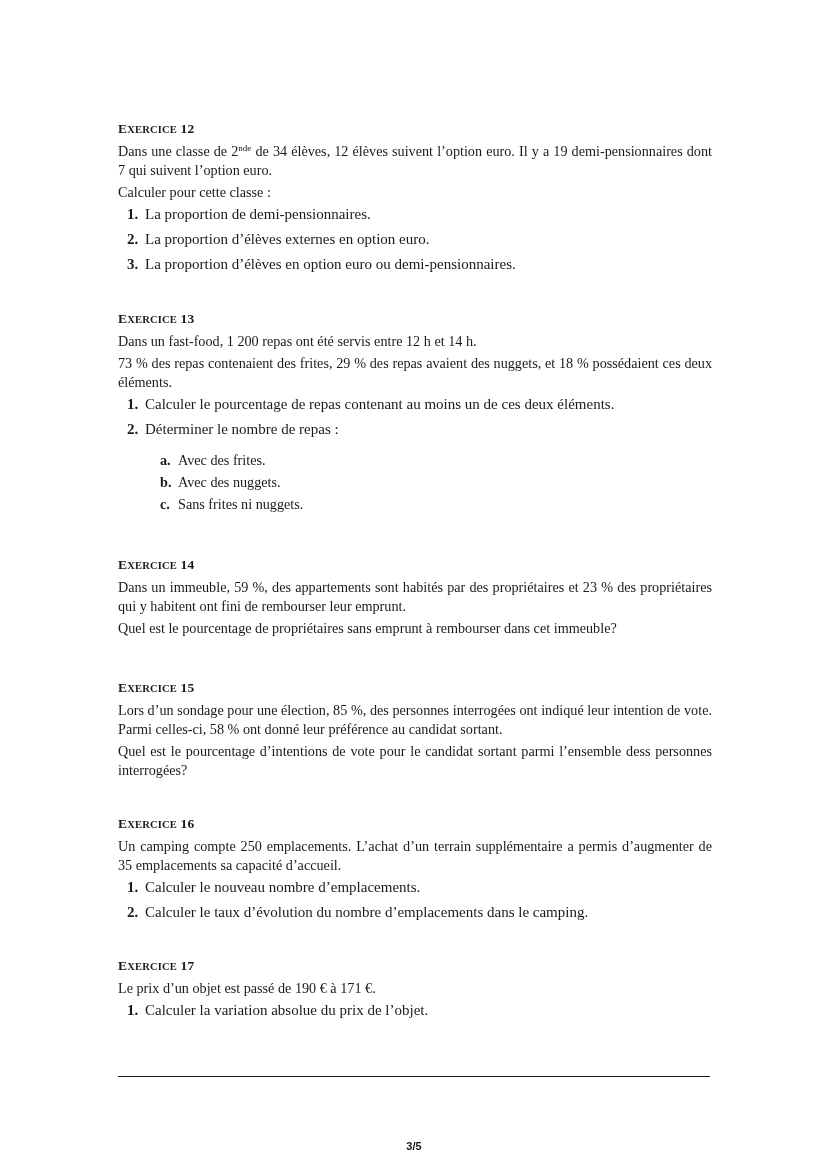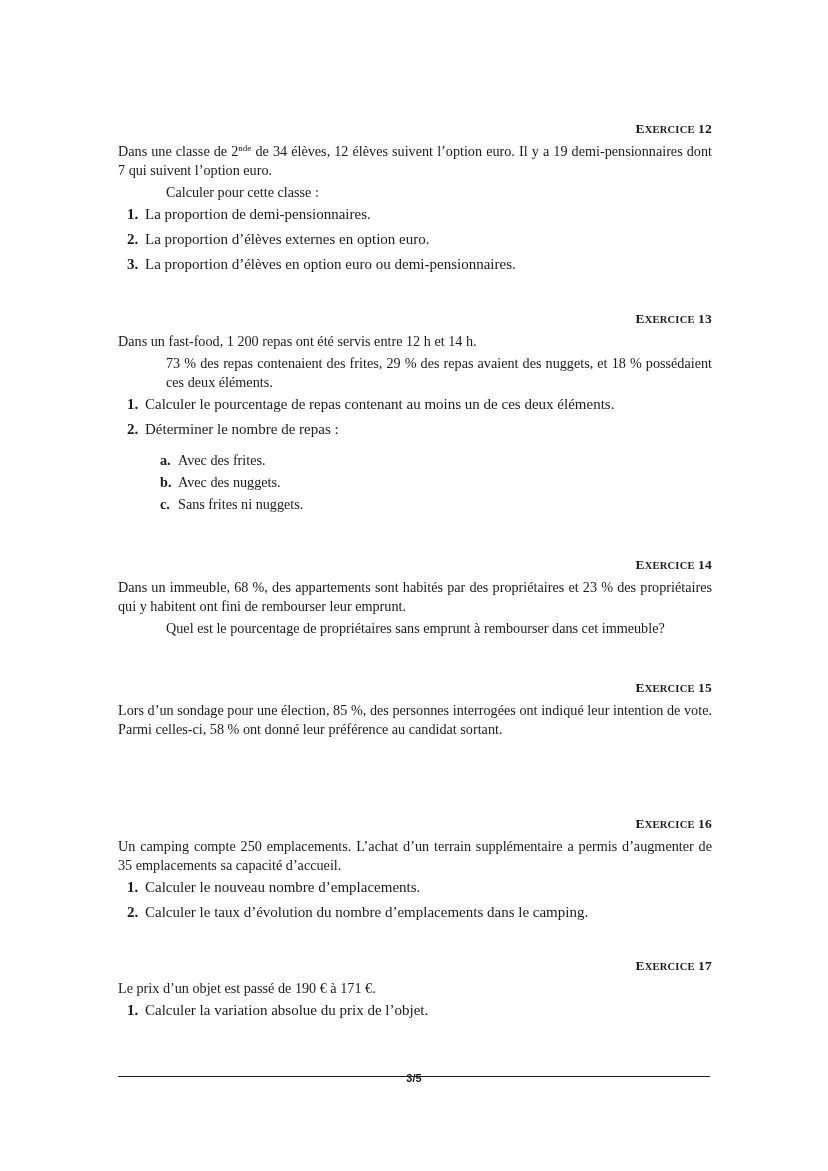--- a/index.html
+++ b/index.html
@@ -1,32 +1,32 @@
 <!DOCTYPE html>
 <html><head>
   <meta charset="utf-8">
   <style>
     html, body { margin: 0; padding: 0; background: #ffffff; }
     body { width: 828px; height: 1171px; position: relative; overflow: hidden;
            font-family: "Liberation Serif", "DejaVu Serif", serif; color: #1a1a1a; }
     .page { position: absolute; left: 0; top: 0; width: 828px; height: 1171px; }
     .ex { position: absolute; left: 118px; width: 594px; }
-    .ex-title { font-weight: bold; font-size: 13px; letter-spacing: 0.2px; height: 20px; line-height: 20px; text-align: right; }
+    .ex-title { font-weight: bold; font-size: 13px; letter-spacing: 0.2px; height: 20px; line-height: 20px; }
     .ex-title .cap { font-size: 13.5px; }
     .ex-title .sc { font-size: 10.5px; }
     .line { font-size: 14.2px; line-height: 19px; white-space: nowrap; }
     .para { font-size: 14.2px; line-height: 19px; text-align: justify; text-align-last: left; }
-    .gap-s { margin-top: 3px; margin-left: 48px; }
+    .gap-s { margin-top: 3px; }
     .item { font-size: 15px; line-height: 19px; padding-left: 9px; margin-top: 6px; white-space: nowrap; }
     .item .num { font-weight: bold; display: inline-block; width: 18px; }
     .sub { font-size: 14.2px; line-height: 19px; padding-left: 42px; margin-top: 3px; white-space: nowrap; }
     .sub .letter { font-weight: bold; display: inline-block; width: 18px; }
     sup { font-size: 9px; vertical-align: 5px; line-height: 0; }
     .footer-rule { position: absolute; left: 118px; width: 592px; top: 1076px; height: 0; border-top: 1.6px solid #1a1a1a; }
-    .page-num { position: absolute; left: 118px; width: 592px; top: 1072px; text-align: center;
+    .page-num { position: absolute; left: 118px; width: 592px; top: 1140px; text-align: center;
                 font-family: "Liberation Sans", "DejaVu Sans", sans-serif; font-weight: bold; font-size: 11px; }
   </style>
 </head>
 <body>
 
 <div class="page">
 
   <section class="ex" style="top:119px;">
     <div class="ex-title"><span class="cap">E</span><span class="sc">XERCICE</span> <span class="cap">12</span></div>
     <div class="para" style="margin-top:3px;"><span>Dans une classe de 2</span><sup>nde</sup><span> de 34 élèves, 12 élèves suivent l’option euro. Il y a 19 demi-pensionnaires dont 7 qui suivent l’option euro.</span></div>
@@ -42,27 +42,28 @@
     <div class="para gap-s">73  % des repas contenaient des frites, 29  % des repas avaient des nuggets, et 18  % possédaient ces deux éléments.</div>
     <div class="item" style="margin-top:3px;font-family:Liberation Serif, serif;"><span class="num">1.</span><span>Calculer le pourcentage de repas contenant au moins un de ces deux éléments.</span></div>
     <div class="item"><span class="num">2.</span><span>Déterminer le nombre de repas :</span></div>
     <div class="sub" style="margin-top:12px;"><span class="letter">a.</span><span>Avec des frites.</span></div>
     <div class="sub"><span class="letter">b.</span><span>Avec des nuggets.</span></div>
     <div class="sub"><span class="letter">c.</span><span>Sans frites ni nuggets.</span></div>
   </section>
 
   <section class="ex" style="top:555px;">
     <div class="ex-title"><span class="cap">E</span><span class="sc">XERCICE</span> <span class="cap">14</span></div>
-    <div class="para" style="margin-top:3px;">Dans un immeuble, 68 %, des appartements sont habités par des propriétaires et 23 % des propriétaires qui y habitent ont fini de rembourser leur emprunt.</div>
+    <div class="para" style="margin-top:3px;">Dans un immeuble, 59 %, des appartements sont habités par des propriétaires et 23 % des propriétaires qui y habitent ont fini de rembourser leur emprunt.</div>
     <div class="line gap-s">Quel est le pourcentage de propriétaires sans emprunt à rembourser dans cet immeuble?</div>
   </section>
 
   <section class="ex" style="top:678px;">
     <div class="ex-title"><span class="cap">E</span><span class="sc">XERCICE</span> <span class="cap">15</span></div>
     <div class="para" style="margin-top:3px;">Lors d’un sondage pour une élection, 85 %, des personnes interrogées ont indiqué leur intention de vote. Parmi celles-ci, 58 % ont donné leur préférence au candidat sortant.</div>
+    <div class="para gap-s">Quel est le pourcentage d’intentions de vote pour le candidat sortant parmi l’ensemble dess personnes interrogées?</div>
   </section>
 
   <section class="ex" style="top:814px;">
     <div class="ex-title"><span class="cap">E</span><span class="sc">XERCICE</span> <span class="cap">16</span></div>
     <div class="para" style="margin-top:3px;">Un camping compte 250 emplacements. L’achat d’un terrain supplémentaire a permis d’augmenter de 35 emplacements sa capacité d’accueil.</div>
     <div class="item" style="margin-top:3px;"><span class="num">1.</span><span>Calculer le nouveau nombre d’emplacements.</span></div>
     <div class="item"><span class="num">2.</span><span>Calculer le taux d’évolution du nombre d’emplacements dans le camping.</span></div>
   </section>
 
   <section class="ex" style="top:956px;">

